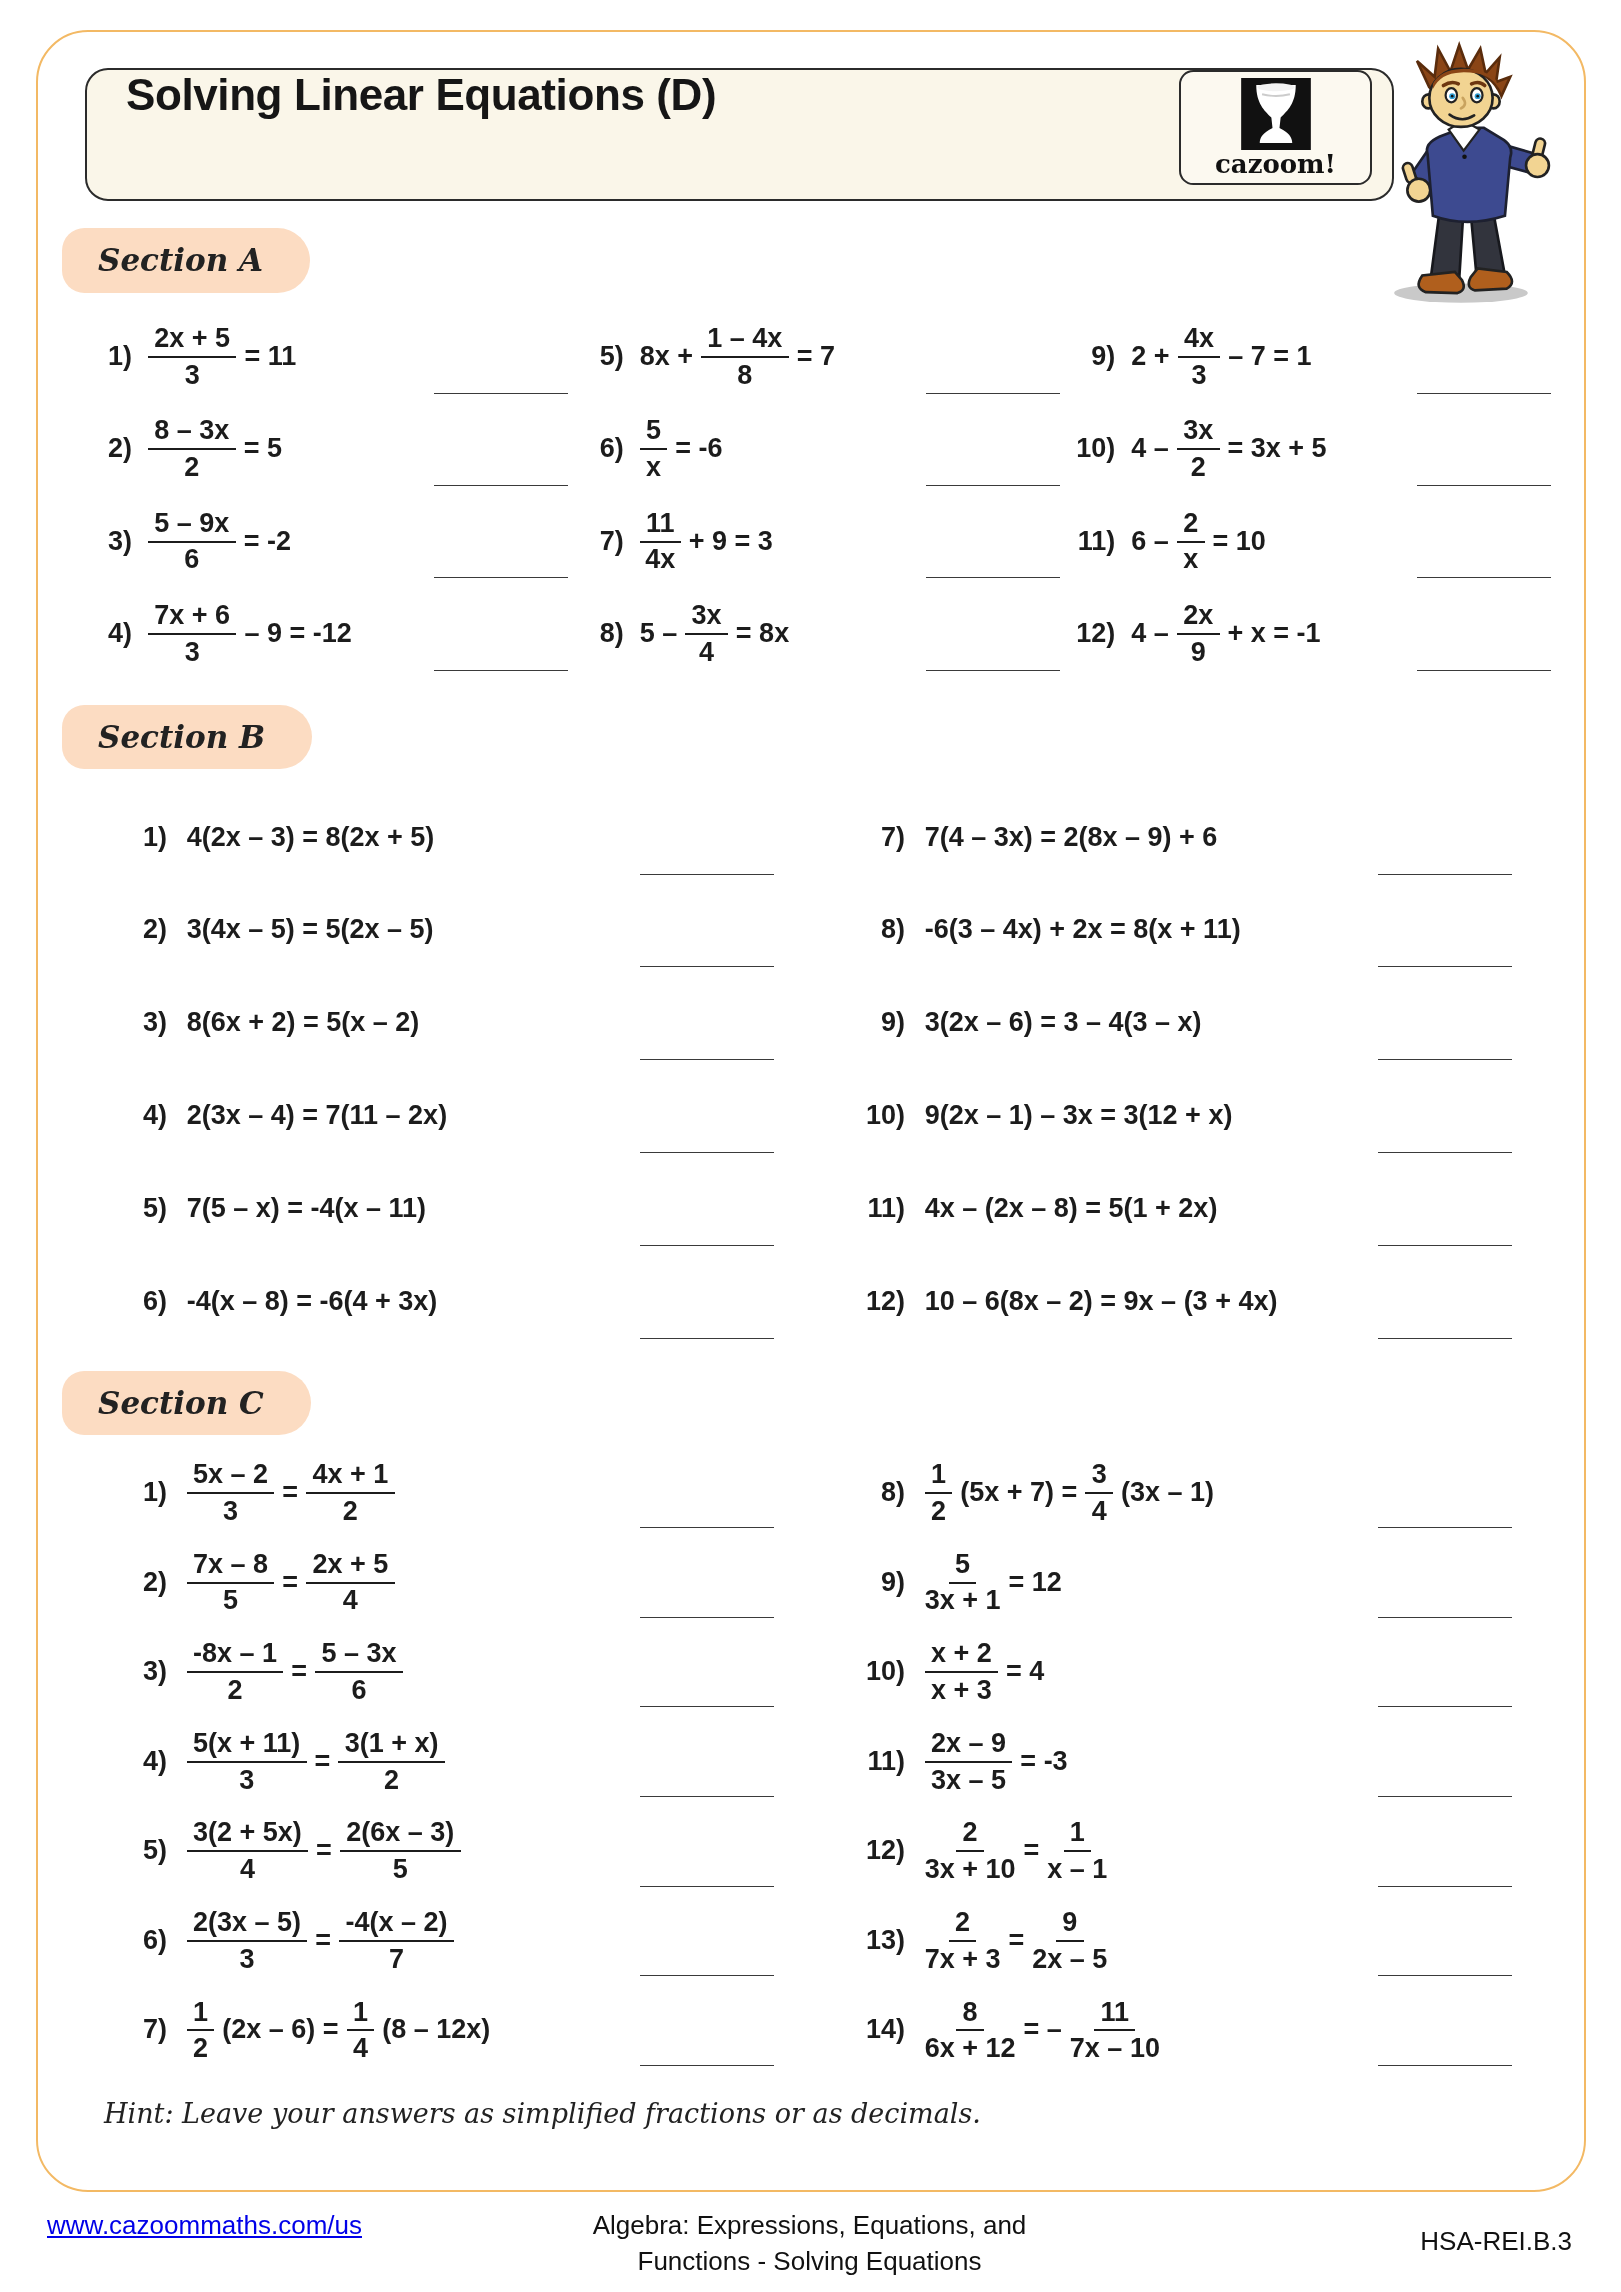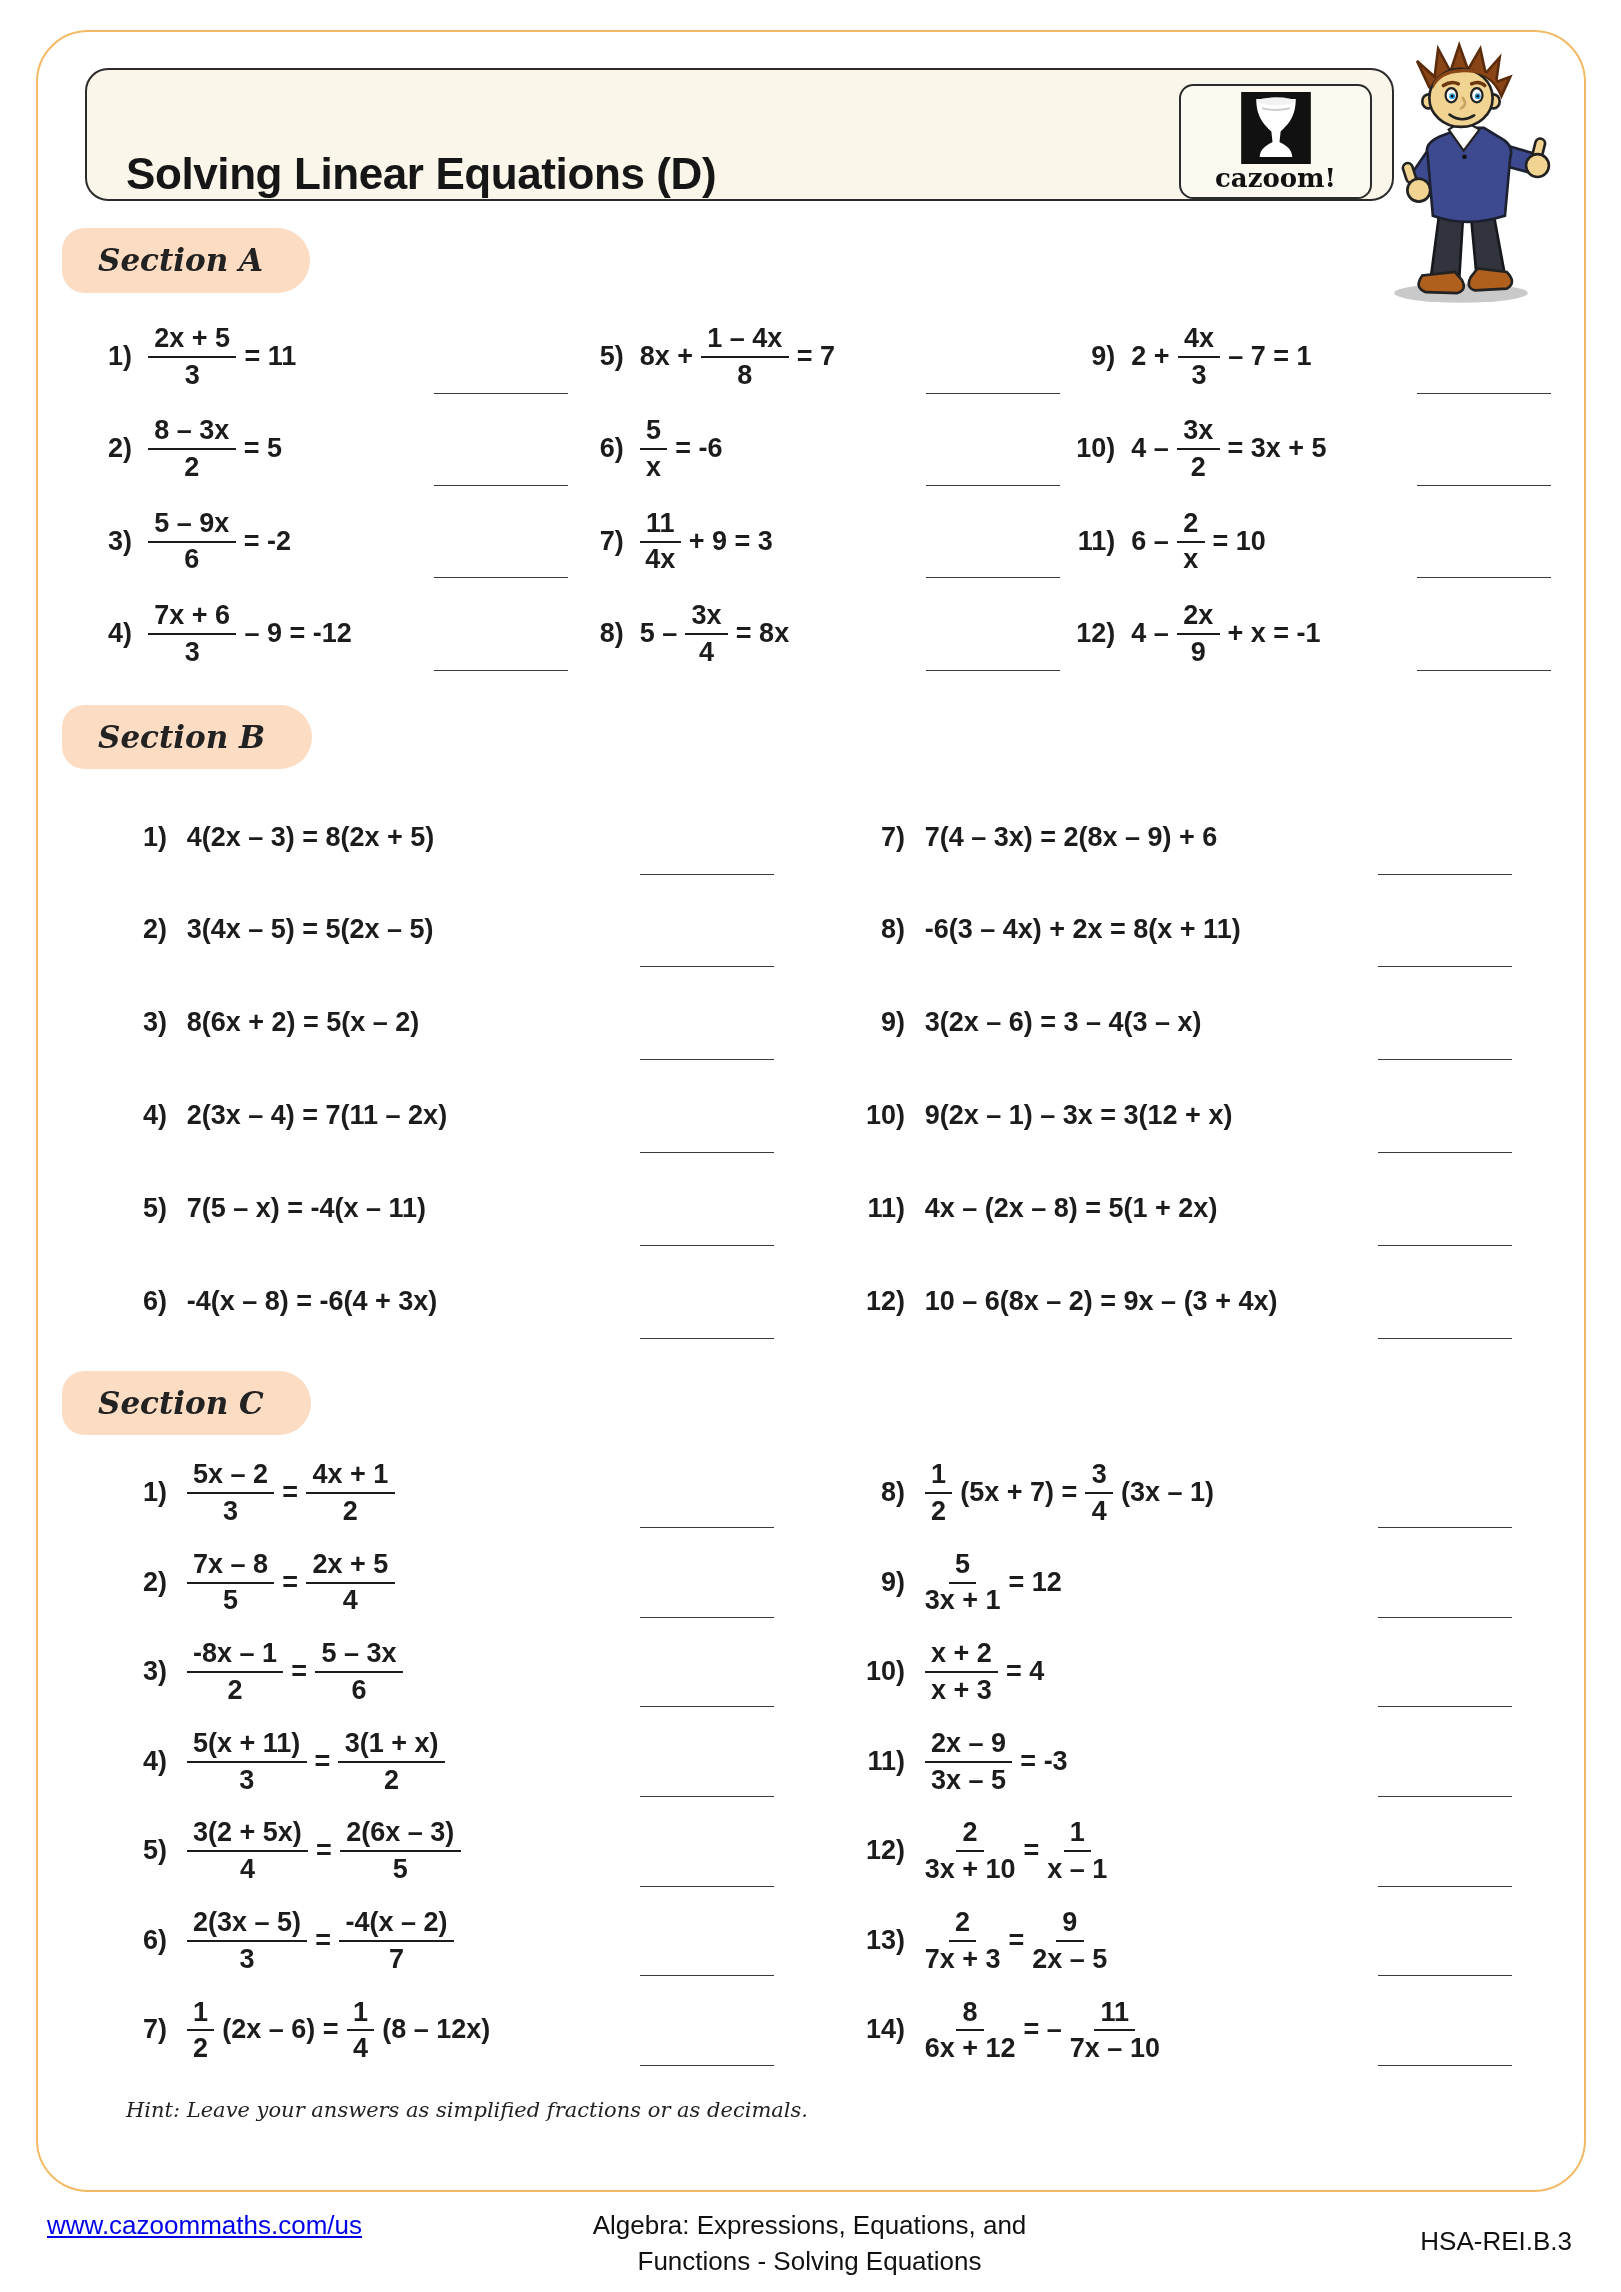--- a/index.html
+++ b/index.html
@@ -16,21 +16,21 @@
     border-radius: 52px;
     padding: 36px 47px 0 47px;
   }
   
   .title-row { display: flex; align-items: flex-start; margin-bottom: 27px; }
   .title-box {
     width: 1309px; height: 133px;
     background: #faf6e9;
     border: 2.7px solid #2b2b2b;
     border-radius: 23px;
-    display: flex; align-items: flex-end;
+    display: flex; align-items: flex-start;
   }
   .page-title {
     margin: 0 0 0 39px;
     font-size: 44px; font-weight: 700; letter-spacing: -0.4px; color: #161616;
   }
   .logo-box {
     margin-left: auto; margin-right: 20px;
     width: 193px; height: 115px;
     background: #fcf9f0;
     border: 2.7px solid #2b2b2b;
@@ -73,23 +73,23 @@
   .fn { border-bottom: 2.7px solid #1c1c1c; padding: 0 6.3px 2.7px; }
   .fd { padding-top: 1.8px; }
   .blank {
     margin-left: auto; margin-right: -14.3px;
     align-self: flex-end; margin-bottom: 9px;
     width: 134px; height: 0; border-bottom: 1.8px solid #3a3a3a; flex: none;
   }
   .grid-b .blank, .grid-c .blank { margin-right: 25px; }
   
   .hint {
-    margin: 23px 0 0 41px;
+    margin: 23px 0 0 19px;
     font-family: "DejaVu Serif", serif; font-style: italic;
-    font-size: 21px; color: #222;
+    font-size: 27px; color: #222;
   }
   .footer {
     display: flex; align-items: flex-start;
     padding: 0 50px 0 47px; margin-top: 16px;
     font-size: 26px; color: #111;
   }
   .footer-left { flex: 1; line-height: 1.38; }
   .footer-link { color: #0000e8; text-decoration: underline; }
   .footer-center { flex: none; text-align: center; line-height: 1.38; }
   .footer-right { flex: 1; text-align: right; padding-top: 18px; }

